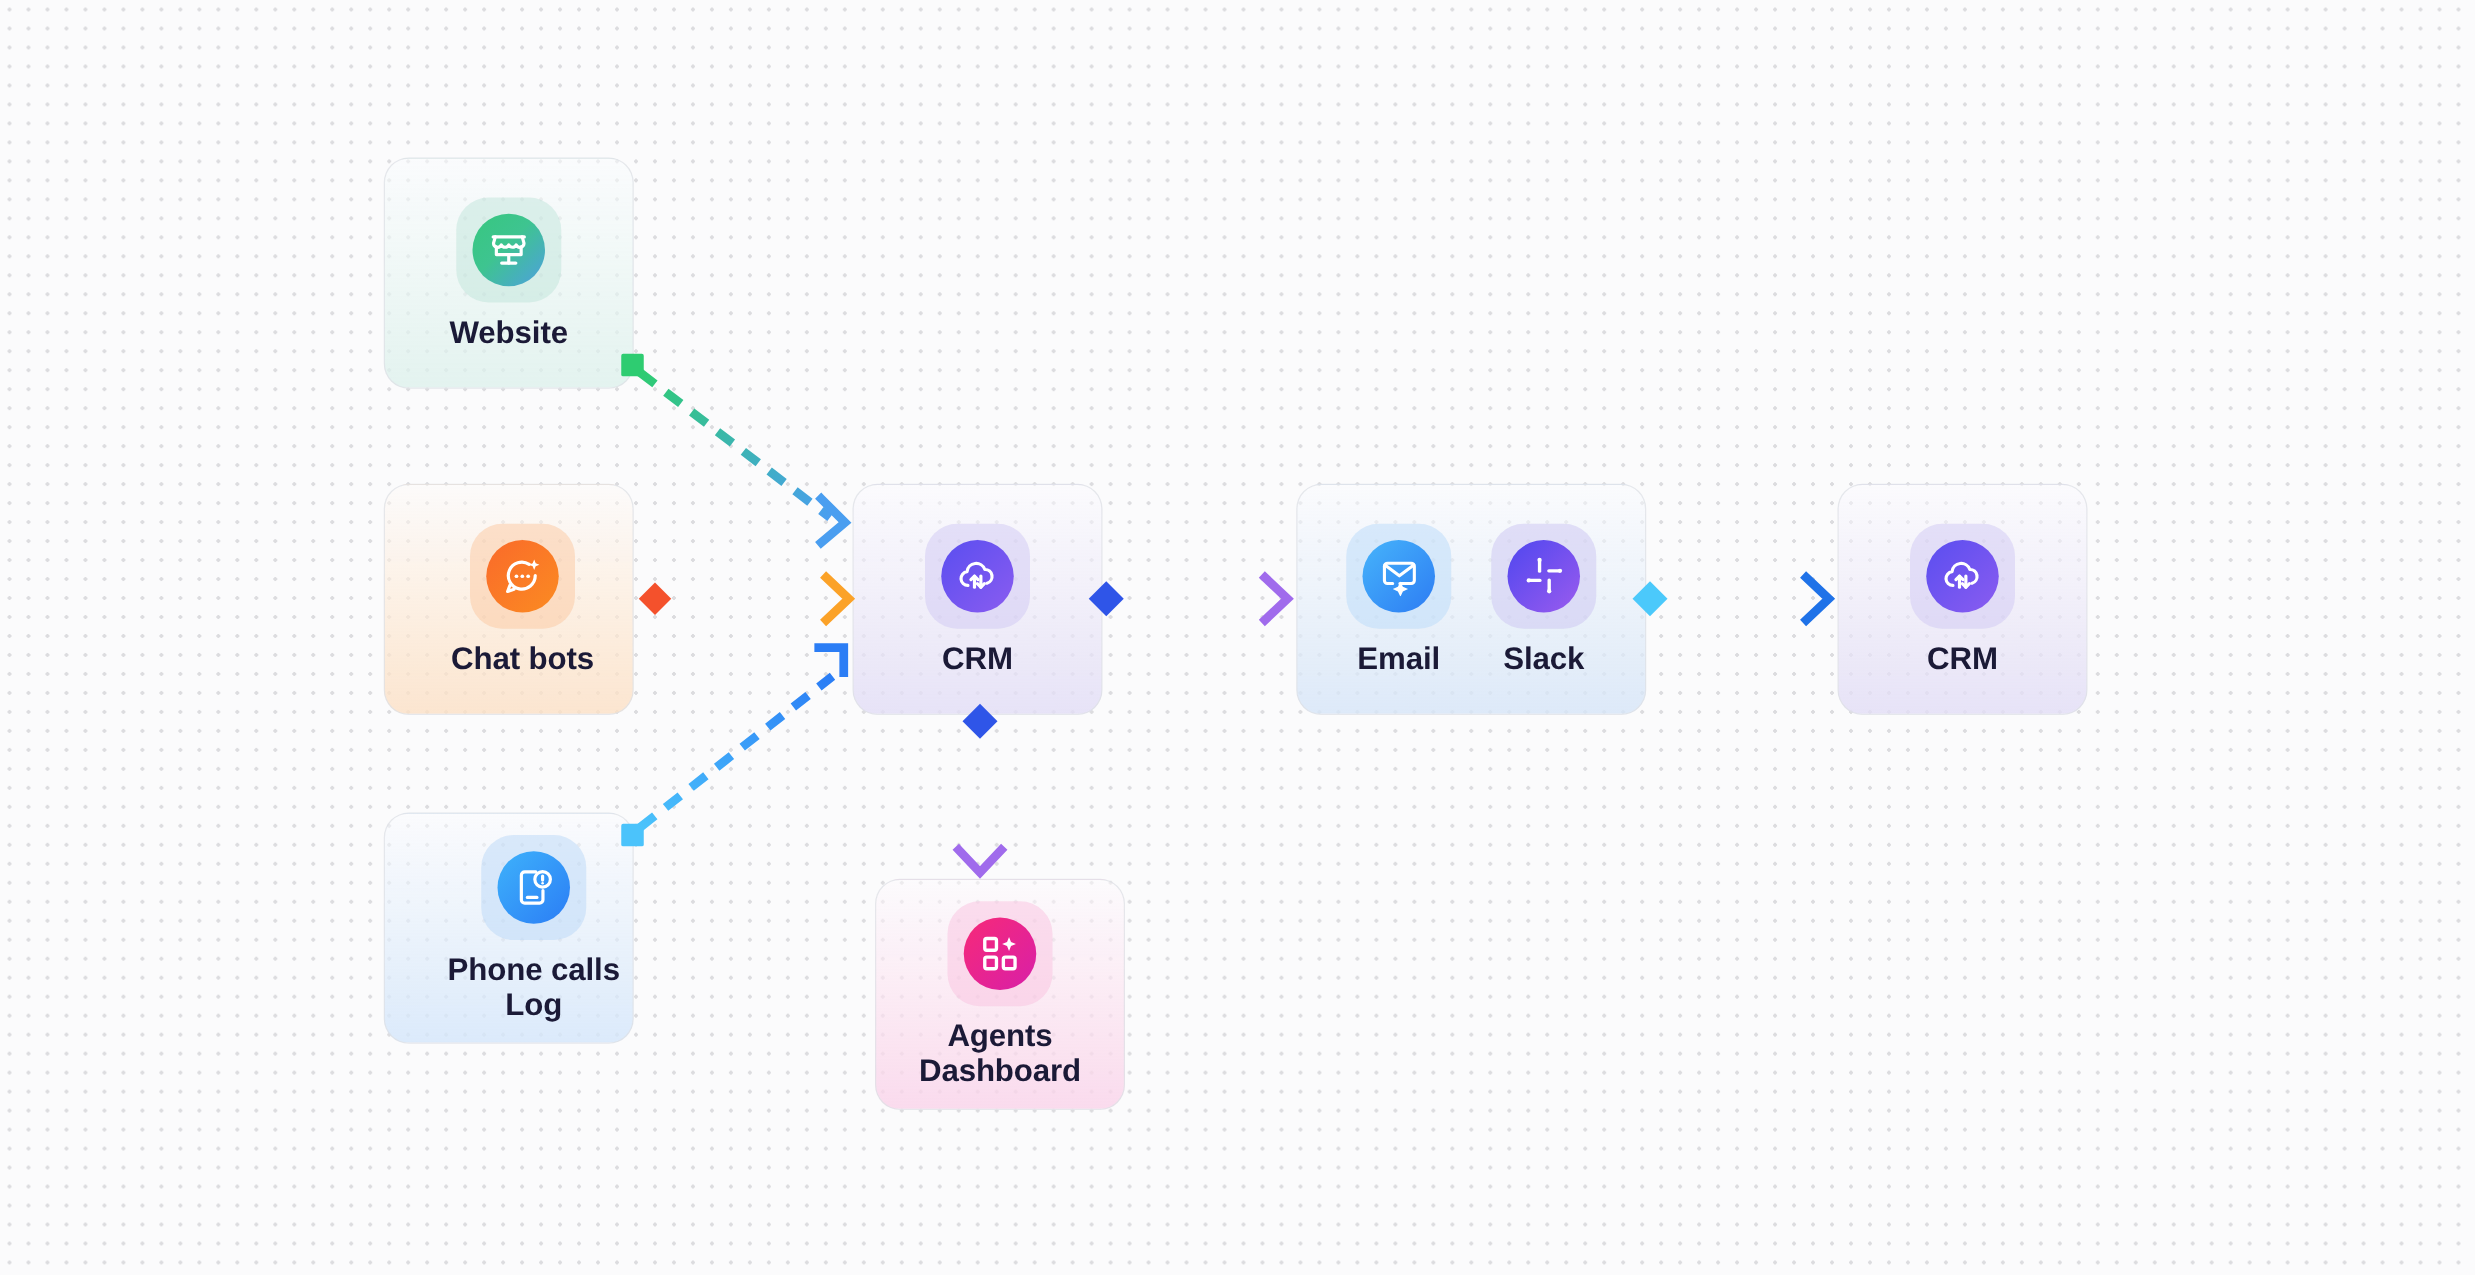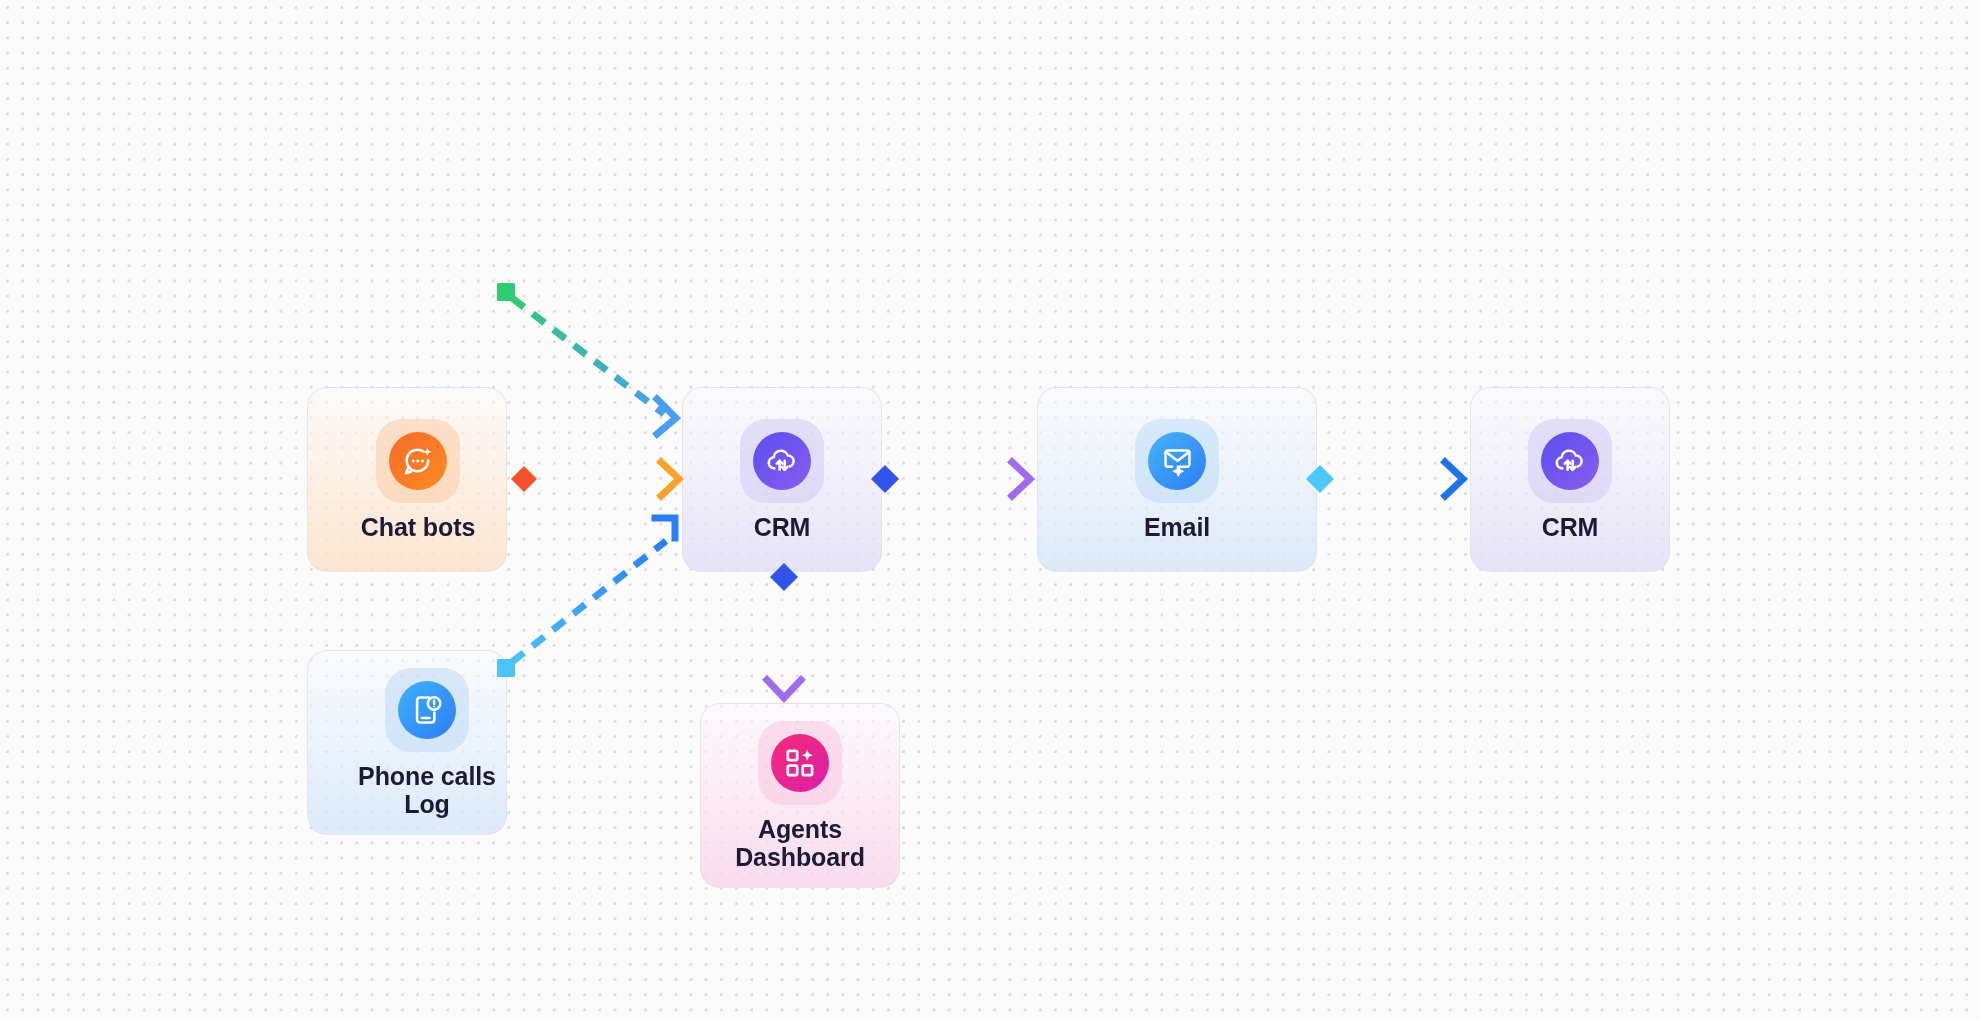--- a/index.html
+++ b/index.html
@@ -183,20 +183,36 @@
       <path d="M 1445 462 L 1463 479 L 1445 496" fill="none" stroke="#1f72e8" stroke-width="7" stroke-linecap="square" stroke-linejoin="miter"></path>
     </g>
 
     <g>
       <path d="M 770 577 L 784 563 L 798 577 L 784 591 Z" fill="#2f55e8"></path>
       <line x1="784" y1="592" x2="784" y2="680" stroke="url(#grad-crmdown)" stroke-width="7" stroke-dasharray="15 11" stroke-linecap="butt"></line>
       <path d="M 767 680 L 784 698 L 801 680" fill="none" stroke="#a06bec" stroke-width="7" stroke-linecap="square" stroke-linejoin="miter"></path>
     </g>
   </svg>
 
+  <div class="node tint-website" style="left:307px; top:126px; width:200px; height:185px;">
+    <div class="node-inner">
+      <div class="icon-halo halo-green">
+        <div class="icon-circle g-website">
+          <svg width="34" height="34" viewBox="0 0 24 24" fill="none" stroke="#ffffff" stroke-width="1.8" stroke-linecap="round" stroke-linejoin="round">
+            <path d="M3.2 4.6h17.6"></path>
+            <path d="M4.4 4.6 3.4 8.1a2.3 2.3 0 0 0 4.4 1 2.3 2.3 0 0 0 4.2 0 2.3 2.3 0 0 0 4.2 0 2.3 2.3 0 0 0 4.4-1l-1-3.5"></path>
+            <path d="M5 10.4v4.2h14v-4.2"></path>
+            <path d="M12 14.6v4.8"></path>
+            <path d="M8 19.4h8"></path>
+          </svg>
+        </div>
+      </div>
+      <div class="node-label">Website</div>
+    </div>
+  </div>
 
   <div class="node tint-chatbots" style="left:307px; top:387px; width:200px; height:185px;">
     <div class="node-inner">
       <div class="icon-halo halo-orange">
         <div class="icon-circle g-chat">
           <svg width="34" height="34" viewBox="0 0 24 24" fill="none" stroke="#ffffff" stroke-width="1.8" stroke-linecap="round" stroke-linejoin="round">
             <path d="M19.2 11.6a7.6 7.6 0 1 1-3.4-6.3"></path>
             <path d="M4.9 17.1 3.6 20.6l3.6-1.2"></path>
             <circle cx="8.6" cy="12" r="1.05" fill="#ffffff" stroke="none"></circle>
             <circle cx="11.9" cy="12" r="1.05" fill="#ffffff" stroke="none"></circle>
@@ -268,20 +284,37 @@
           <svg width="33" height="33" viewBox="0 0 24 24" fill="none" stroke="#ffffff" stroke-width="1.8" stroke-linecap="round" stroke-linejoin="round">
             <path d="M3.3 6.6a1.8 1.8 0 0 1 1.8-1.8h13.8a1.8 1.8 0 0 1 1.8 1.8v8.2a1.8 1.8 0 0 1-1.8 1.8h-6.6"></path>
             <path d="M3.3 6.6v8.2a1.8 1.8 0 0 0 1.8 1.8h3"></path>
             <path d="M3.6 5.8 12 12.1l8.4-6.3"></path>
             <path d="M12.6 15.4l1.45 3 3 1.45-3 1.45-1.45 3-1.45-3-3-1.45 3-1.45z" fill="#ffffff" stroke="none"></path>
           </svg>
         </div>
       </div>
       <div class="node-label">Email</div>
     </div>
+    <div class="sub-item">
+      <div class="icon-halo halo-indigo">
+        <div class="icon-circle g-slack">
+          <svg width="33" height="33" viewBox="0 0 24 24" fill="none" stroke="#ffffff" stroke-width="1.95" stroke-linecap="round">
+            <path d="M9.2 3.3v6.1"></path>
+            <circle cx="9.2" cy="2.9" r="1.25" fill="#ffffff" stroke="none"></circle>
+            <path d="M14.8 14.6v6.1"></path>
+            <circle cx="14.8" cy="21.1" r="1.25" fill="#ffffff" stroke="none"></circle>
+            <path d="M3.3 14.8h6.1"></path>
+            <circle cx="2.9" cy="14.8" r="1.25" fill="#ffffff" stroke="none"></circle>
+            <path d="M14.6 9.2h6.1"></path>
+            <circle cx="21.1" cy="9.2" r="1.25" fill="#ffffff" stroke="none"></circle>
+          </svg>
+        </div>
+      </div>
+      <div class="node-label">Slack</div>
+    </div>
   </div>
 
   <div class="node tint-crm" style="left:1470px; top:387px; width:200px; height:185px;">
     <div class="node-inner">
       <div class="icon-halo halo-violet">
         <div class="icon-circle g-crm">
           <svg width="34" height="34" viewBox="0 0 24 24" fill="none" stroke="#ffffff" stroke-width="1.8" stroke-linecap="round" stroke-linejoin="round">
             <path d="M6.6 17.2a3.9 3.9 0 0 1-.5-7.77 5.2 5.2 0 0 1 10.05-1.25 3.96 3.96 0 0 1 1.25 7.75"></path>
             <path d="M10.3 11.9v6.3"></path>
             <path d="M8.3 13.9l2-2 2 2"></path>

